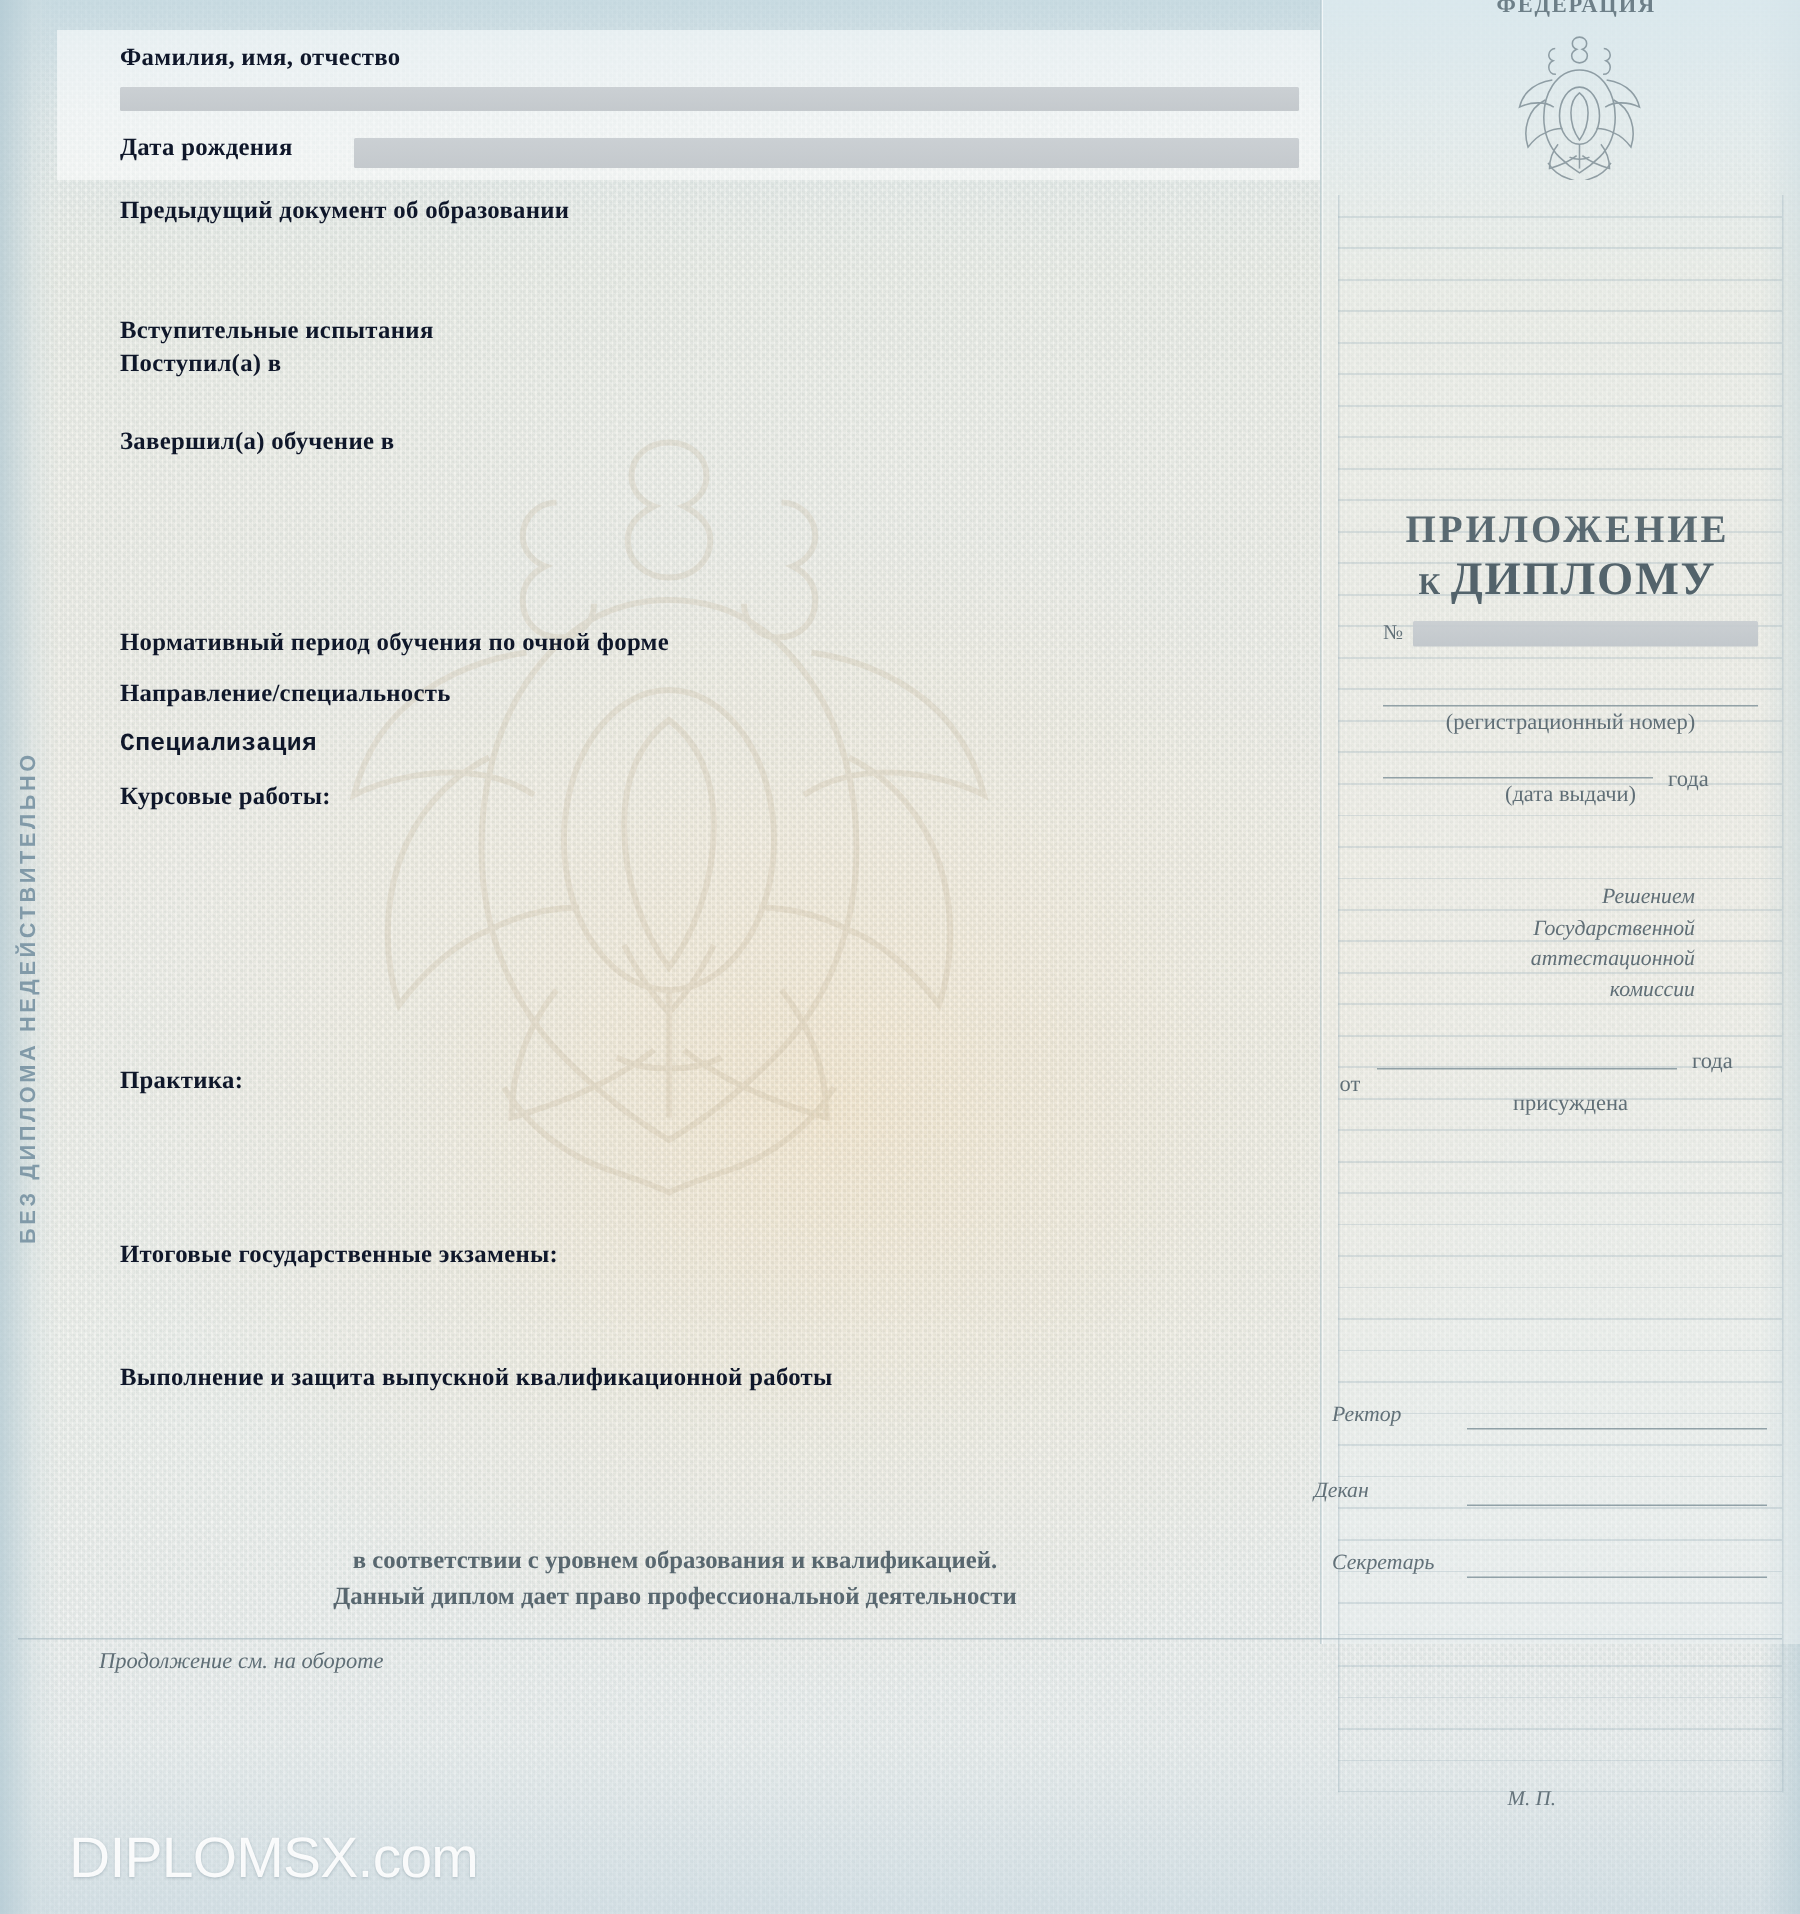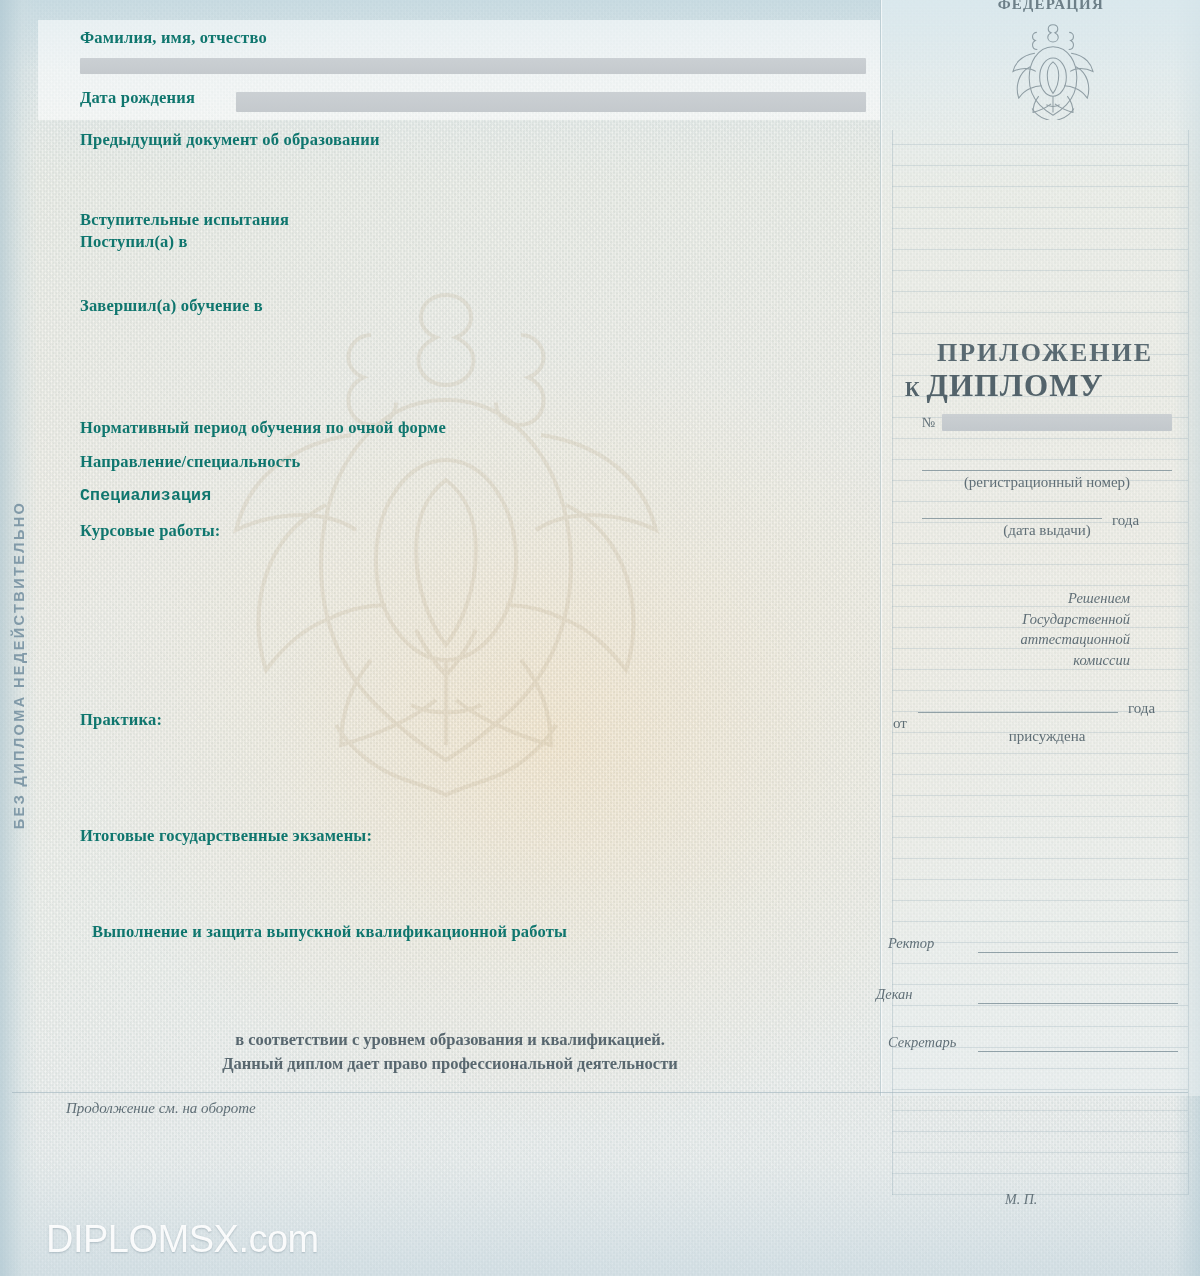--- a/index.html
+++ b/index.html
@@ -160,20 +160,21 @@
     font-weight: bold;
     font-size: 26px;
     letter-spacing: 2px;
     color: #5a6a72;
   }
   .title-diplomu {
     position: absolute;
     left: 905px;
     top: 368px;
     width: 280px;
+    text-align: center;
     font-weight: bold;
     font-size: 31px;
     letter-spacing: 1.2px;
     color: #53636b;
   }
   .title-diplomu .k {
     font-size: 20px;
     letter-spacing: 1px;
     vertical-align: baseline;
     margin-right: 6px;
@@ -207,21 +208,21 @@
     color: #5f6e76;
     white-space: nowrap;
   }
   .caption.center { text-align: center; }
 
   
   .body-label {
     position: absolute;
     font-size: 16.5px;
     font-weight: bold;
-    color: #0f766e;
+    color: #0f172a;
     white-space: nowrap;
     letter-spacing: .2px;
   }
 
   
   .redact-bar {
     position: absolute;
     background: linear-gradient(180deg, #c9ced2 0%, #c2c7cb 100%);
     opacity: .95;
     border-radius: 1px;
@@ -416,32 +417,32 @@
   <div class="redact-bar" style="left:80px; top:58px; width:786px; height:16px;"></div>
 
   <div class="body-label" style="left:80px; top:88px;">Дата рождения</div>
   <div class="redact-bar" style="left:236px; top:92px; width:630px; height:20px;"></div>
 
   <div class="body-label" style="left:80px; top:130px;">Предыдущий документ об образовании</div>
 
   <div class="body-label" style="left:80px; top:210px;">Вступительные испытания</div>
   <div class="body-label" style="left:80px; top:232px;">Поступил(а) в</div>
 
-  <div class="body-label" style="left:80px; top:296px;">Завершил(а) обучение в</div>
+  <div class="body-label" style="left:80px; top:284px;">Завершил(а) обучение в</div>
 
   <div class="body-label" style="left:80px; top:418px;">Нормативный период обучения по очной форме</div>
   <div class="body-label" style="left:80px; top:452px;">Направление/специальность</div>
   <div class="body-label" style="left:80px; top:486px;font-family:Liberation Mono, monospace;">Специализация</div>
   <div class="body-label" style="left:80px; top:521px;">Курсовые работы:</div>
 
   <div class="body-label" style="left:80px; top:710px;">Практика:</div>
 
   <div class="body-label" style="left:80px; top:826px;">Итоговые государственные экзамены:</div>
 
-  <div class="body-label" style="left:92px; top:908px;margin-top:14px;">Выполнение и защита выпускной квалификационной работы</div>
+  <div class="body-label" style="left:80px; top:908px;">Выполнение и защита выпускной квалификационной работы</div>
 
   <div class="closing">
     <div>в соответствии с уровнем образования и квалификацией.</div>
     <div>Данный диплом дает право профессиональной деятельности</div>
   </div>
 
   <div class="hr-bottom"></div>
   <div class="continuation">Продолжение см. на обороте</div>
 
   <div class="watermark-brand">DIPLOMSX.com</div>

